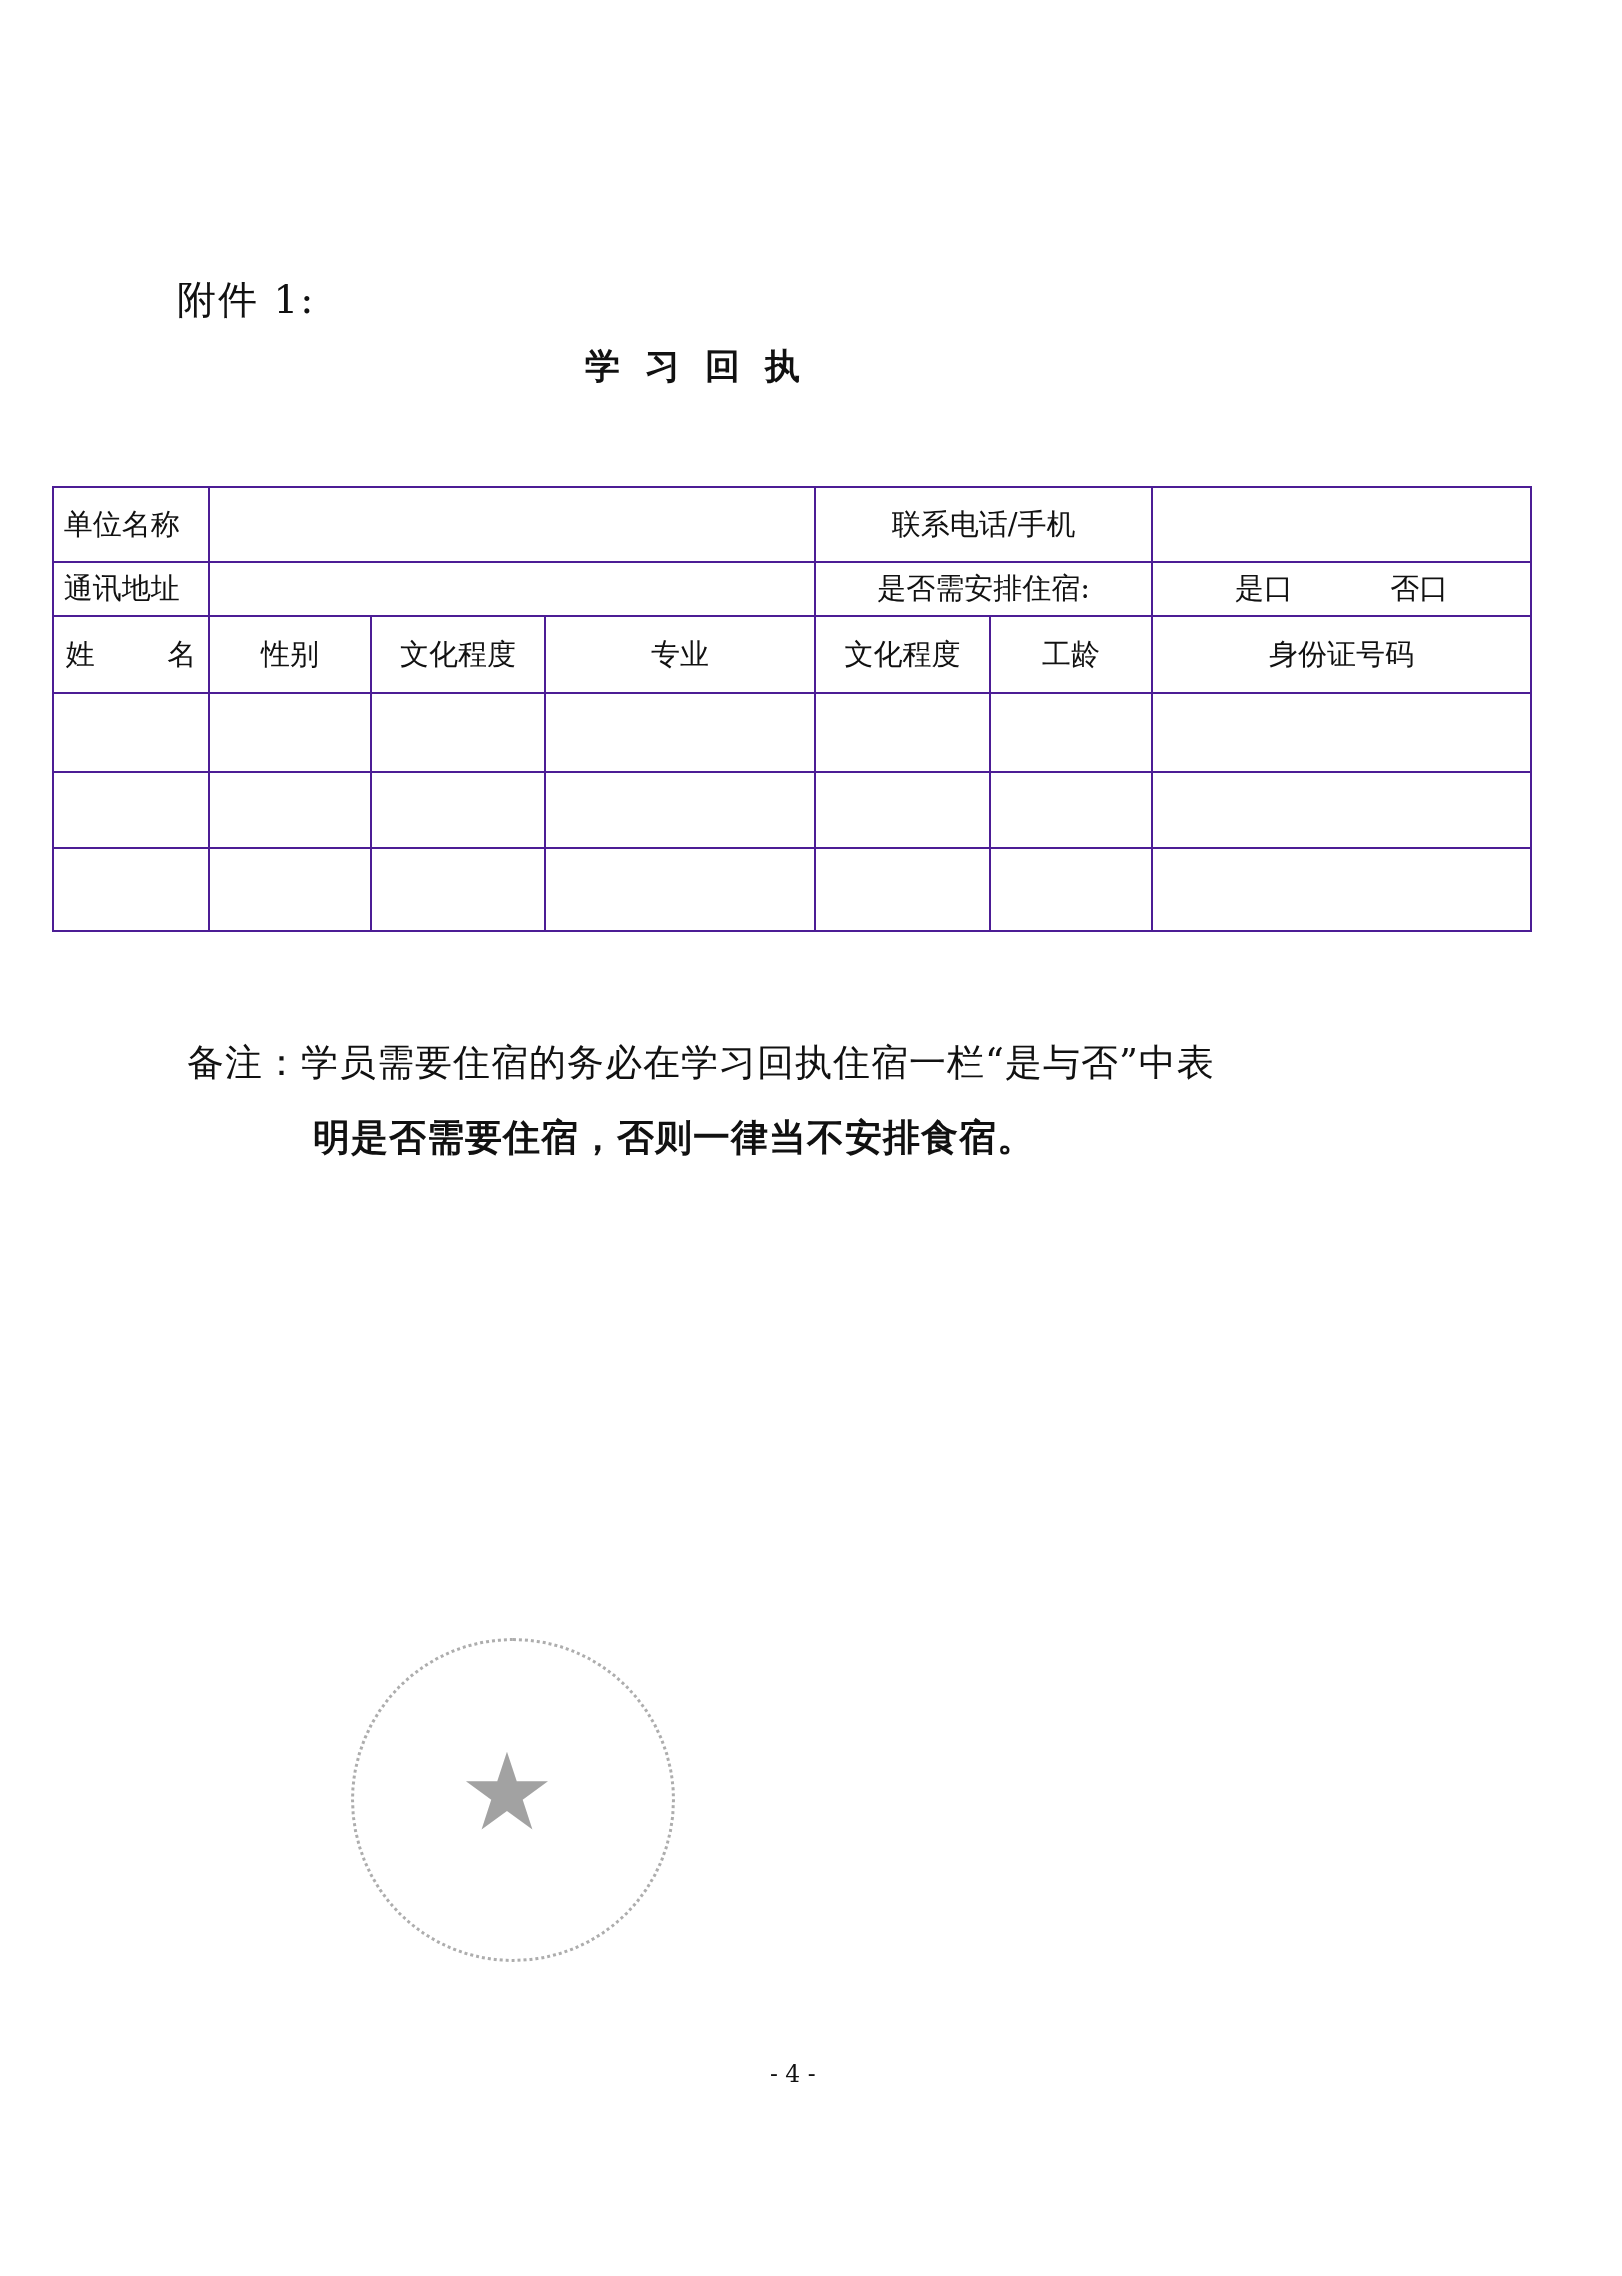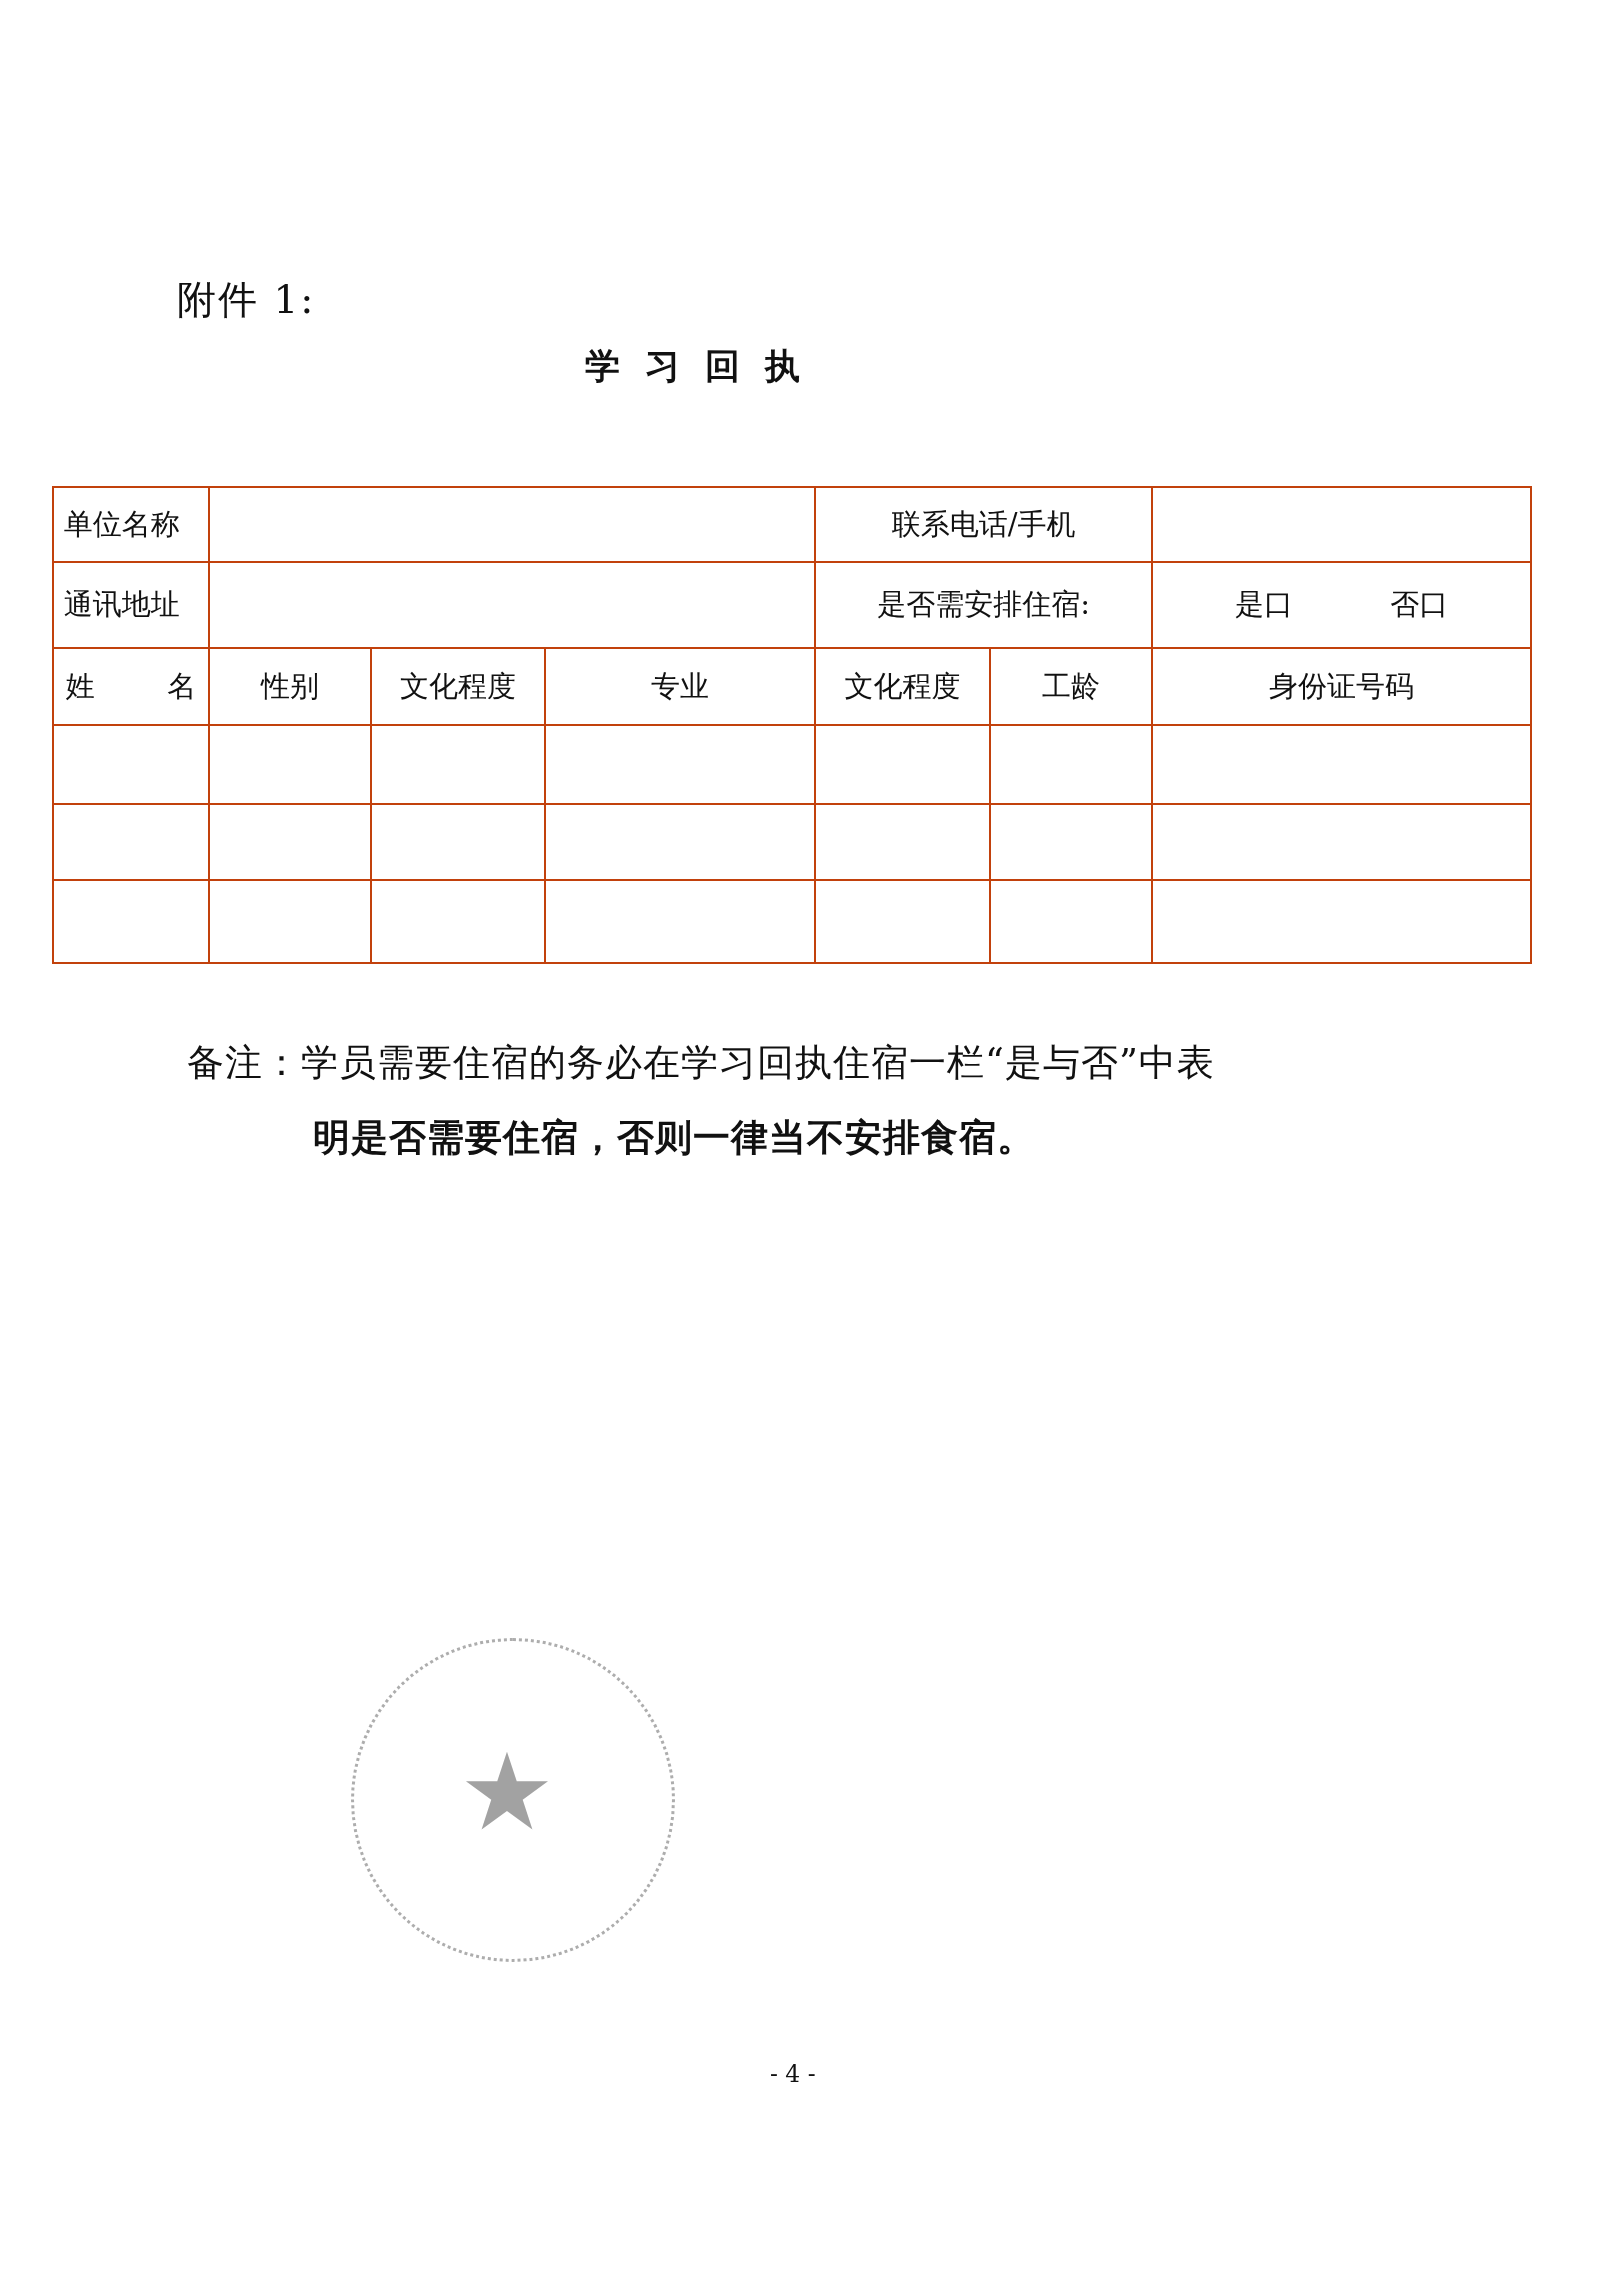--- a/index.html
+++ b/index.html
@@ -2,21 +2,21 @@
 <html><head>
 <meta charset="utf-8">
 <style>
   html, body { margin:0; padding:0; background:#fff; }
   body { width:1623px; height:2276px; position:relative; overflow:hidden;
          font-family:"DejaVu Serif","Liberation Serif",serif; color:#111; }
   .abs { position:absolute; }
   #attach { left:177px; top:273px; font-size:39px; letter-spacing:2px; }
   #title { left:585px; top:343px; font-size:35px; letter-spacing:25px; font-weight:bold; }
   table.form { position:absolute; left:52px; top:486px; width:1478px; border-collapse:collapse; table-layout:fixed; }
-  table.form td { border:2px solid #c2410c; font-size:29px; text-align:center; vertical-align:middle; padding:0; }
+  table.form td { border:2px solid #4c1d95; font-size:29px; text-align:center; vertical-align:middle; padding:0; }
   table.form td.lbl-left { text-align:left; padding-left:9.8px; }
   .spread { display:flex; justify-content:space-between; padding:0 11.7px; }
   .notes { left:187px; font-size:37px; letter-spacing:1px; white-space:nowrap; }
   #note1 { top:1038px; }
   #note2 { top:1113px; left:313px;font-weight:bold; }
   #pagenum { left:770px; top:2060px; font-size:23.4px; }
   #stamp { left:351px; top:1638px; width:318px; height:318px; border-radius:50%;
            border:3.9px dotted #777; opacity:0.6; }
   #stamp .star { position:absolute; left:105px; top:98px; font-size:107px; color:#666; line-height:1; }
 </style>
@@ -36,21 +36,21 @@
       <col style="width:162px">
       <col style="width:379px">
   </colgroup>
   <tbody>
       <tr style="height:75px">
     <td class="lbl-left">单位名称</td>
     <td colspan="3"></td>
     <td colspan="2">联系电话/手机</td>
     <td></td>
   </tr>
-  <tr style="height:86px">
+  <tr style="height:54px">
     <td class="lbl-left">通讯地址</td>
     <td colspan="3"></td>
     <td colspan="2">是否需安排住宿:</td>
     <td>
       <span style="margin-right:88px">是口</span>
       <span>否口</span>
     </td>
   </tr>
   <tr style="height:77px">
     <td>

